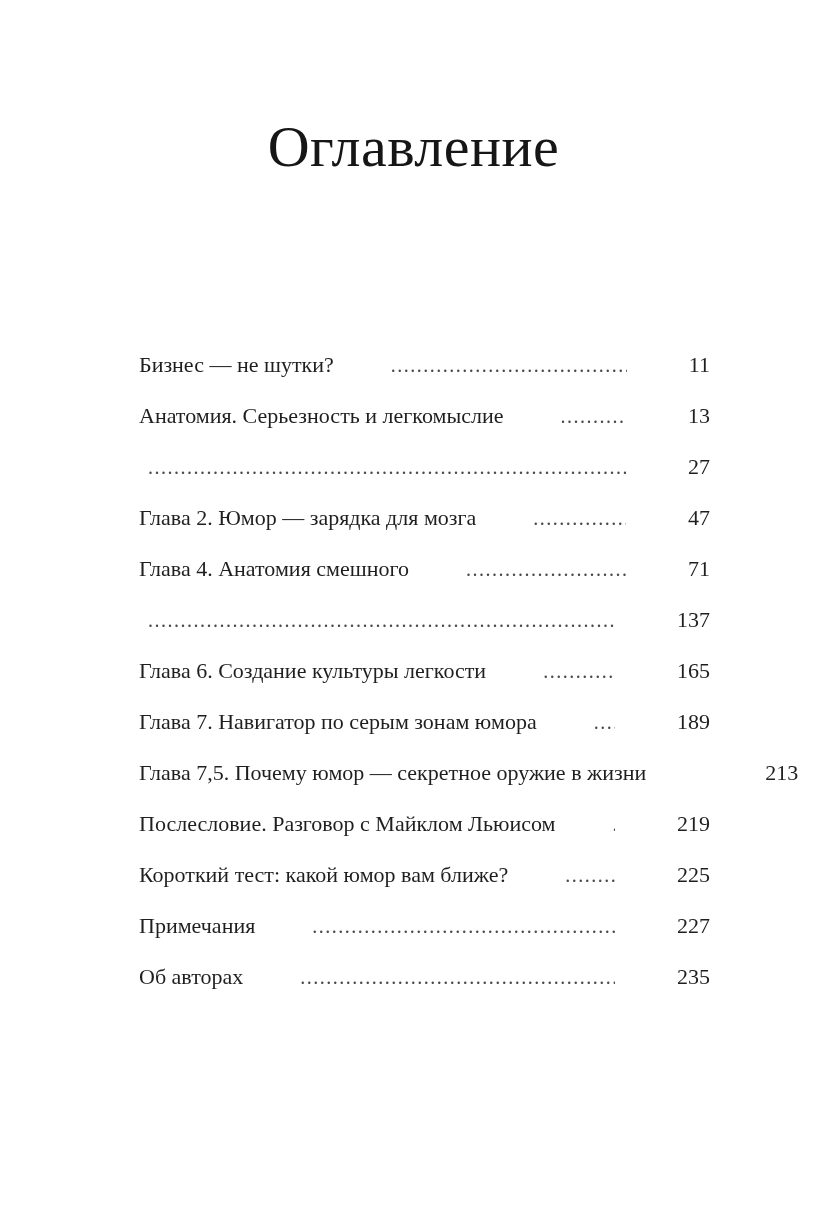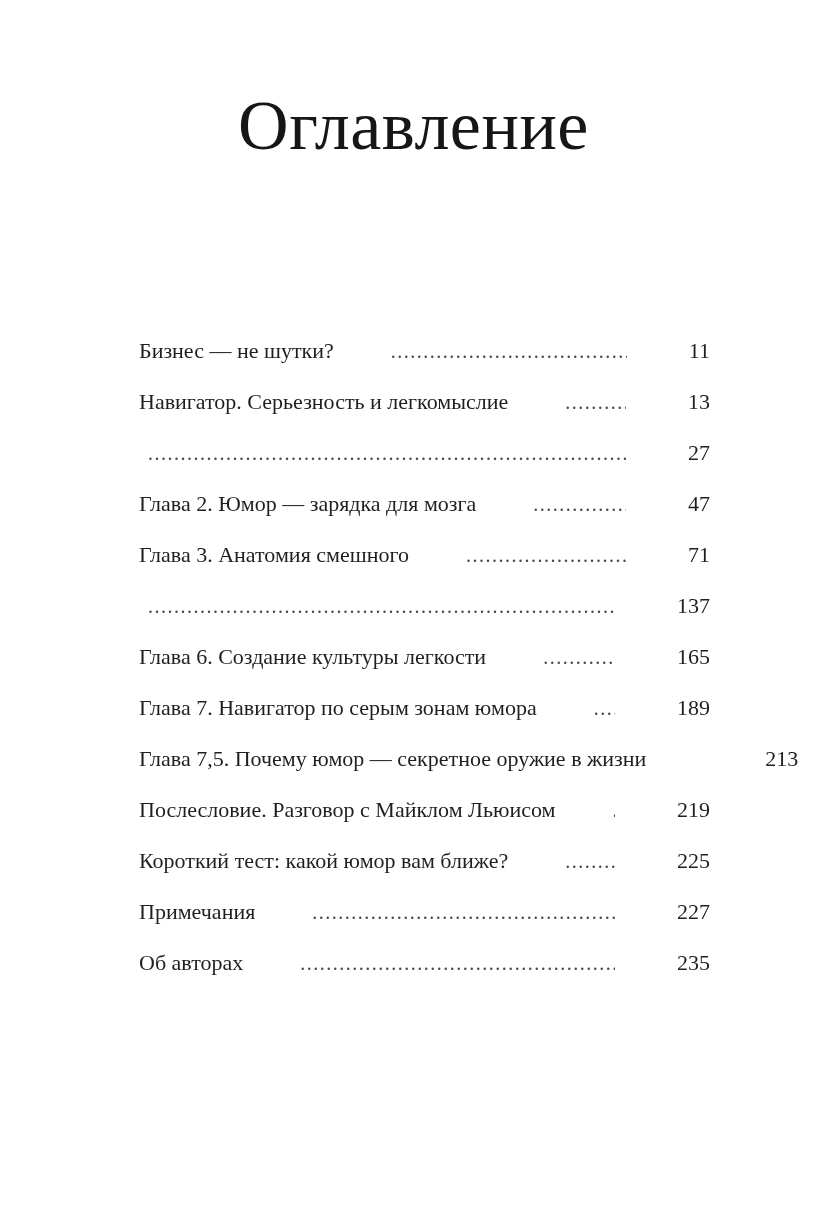--- a/index.html
+++ b/index.html
@@ -15,22 +15,22 @@
     color: #1f1f1f;
   }
   .page {
     position: relative;
     width: 827px;
     height: 1217px;
     background: #ffffff;
   }
   .title {
     margin: 0;
-    padding-top: 84px;
-    font-size: 70px;
+    padding-top: 112px;
+    font-size: 58px;
     font-weight: normal;
     line-height: 1.2;
     text-align: center;
     color: #161616;
     letter-spacing: 0.5px;
   }
   .toc {
     margin-top: 172px;
     margin-left: 139px;
     width: 571px;
@@ -79,38 +79,38 @@
   <h1 class="title">Оглавление</h1>
 
   <div class="toc" id="toc">
   <div class="toc-row">
     <span class="toc-label">Бизнес — не шутки?</span>
     <span class="leader"></span>
     <span class="toc-page">11</span>
   </div>
 
   <div class="toc-row">
-    <span class="toc-label">Навигатор. Серьезность и легкомыслие</span>
+    <span class="toc-label">Анатомия. Серьезность и легкомыслие</span>
     <span class="leader"></span>
     <span class="toc-page">13</span>
   </div>
 
   <div class="toc-row">
     <span class="leader"></span>
     <span class="toc-page">27</span>
   </div>
 
   <div class="toc-row">
     <span class="toc-label">Глава 2. Юмор — зарядка для мозга</span>
     <span class="leader"></span>
     <span class="toc-page">47</span>
   </div>
 
   <div class="toc-row">
-    <span class="toc-label">Глава 3. Анатомия смешного</span>
+    <span class="toc-label">Глава 4. Анатомия смешного</span>
     <span class="leader"></span>
     <span class="toc-page">71</span>
   </div>
 
 
   <div class="toc-row">
     <span class="leader"></span>
     <span class="toc-page">137</span>
   </div>
 

